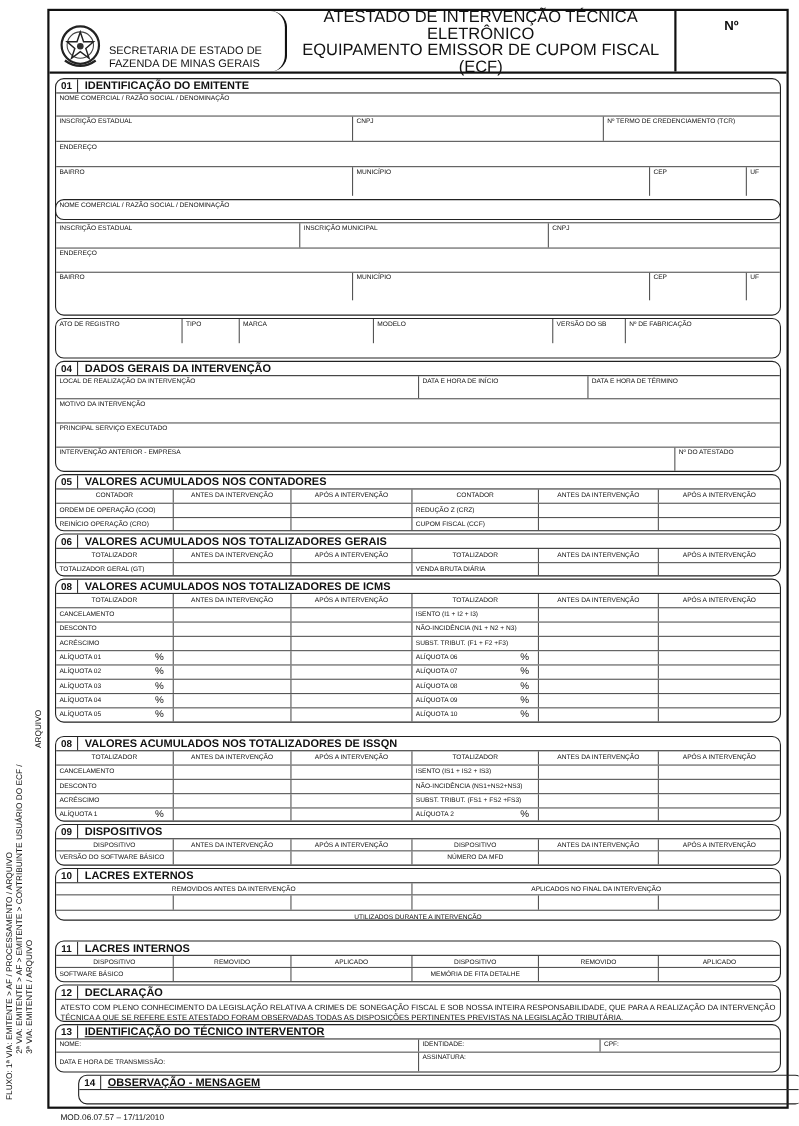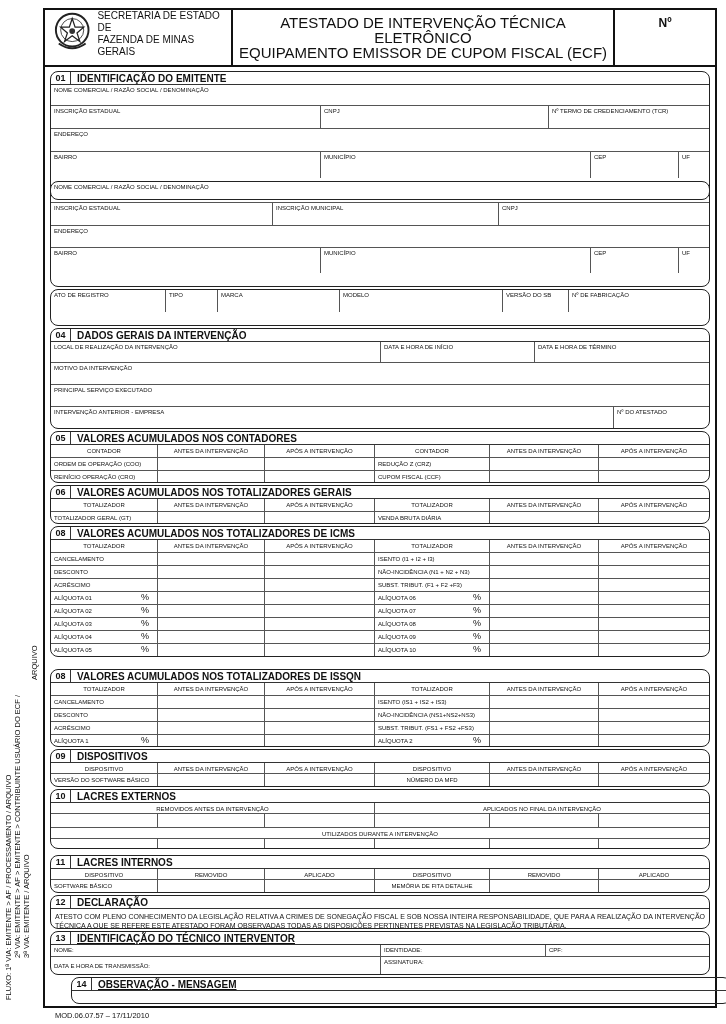--- a/index.html
+++ b/index.html
@@ -3,21 +3,21 @@
 <meta charset="utf-8">
 <style>
   * { box-sizing: border-box; margin: 0; padding: 0; }
   html, body { width: 726px; height: 1024px; background: #fff; overflow: hidden; }
   body { position: relative; font-family: "Liberation Sans", sans-serif; color: #111; }
 
   #page { position: absolute; left: 43px; top: 8px; width: 674px; height: 1000px; border: 2px solid #111; }
 
   
   #header { position: absolute; left: 0; top: 0; width: 670px; height: 57px; border-bottom: 2px solid #111; display: flex; }
-  #hdr-org { width: 188px; border-right: 2px solid #111; display: flex; align-items: flex-start; padding-left: 8px; }
+  #hdr-org { width: 216px; border-right: 2px solid #111; display: flex; align-items: flex-end; padding-left: 8px; border-radius: 15px; }
   #crest { width: 40px; height: 44px; margin-right: 6px; }
   #org-name { font-size: 10px; line-height: 12px; font-weight: normal; }
   #hdr-title { flex: 1; border-right: 2px solid #111; display: flex; flex-direction: column; align-items: center; justify-content: center; font-weight: normal; font-size: 15px; line-height: 15px; text-align: center; }
   #hdr-num { width: 100px; text-align: center; font-weight: bold; font-size: 12px; padding-top: 6px; }
 
   
   .section { position: absolute; left: 5px; width: 660px; border: 1.2px solid #222; border-radius: 8px 8px 8px 8px; overflow: hidden; }
   .sec-head { height: 13px; border-bottom: 1px solid #333; display: flex; align-items: stretch; font-weight: bold; font-size: 10px; }
   .sec-num { width: 20px; border-right: 1px solid #333; text-align: center; line-height: 13px; font-size: 9px; }
   .sec-title { padding-left: 6px; line-height: 13px; }
@@ -341,21 +341,21 @@
     <div class="tbl-row">
         <div class="cell w1">VERSÃO DO SOFTWARE BÁSICO</div>
         <div class="cell w2"></div>
         <div class="cell w3"></div>
         <div class="cell center w4">NÚMERO DA MFD</div>
         <div class="cell w5"></div>
         <div class="cell w6"></div>
       </div>
   </div>
 
-  <div class="section" style="top:779px;height:60px;">
+  <div class="section" style="top:779px;height:48px;">
     <div class="sec-head">
         <div class="sec-num">10</div>
         <div class="sec-title">LACRES EXTERNOS</div>
       </div>
     <div class="tbl-row" style="height:11px">
         <div class="cell center" style="width:324px">REMOVIDOS ANTES DA INTERVENÇÃO</div>
         <div class="cell center" style="flex:1">APLICADOS NO FINAL DA INTERVENÇÃO</div>
       </div>
     <div class="tbl-row" style="height:14px">
         <div class="cell w1"></div>

